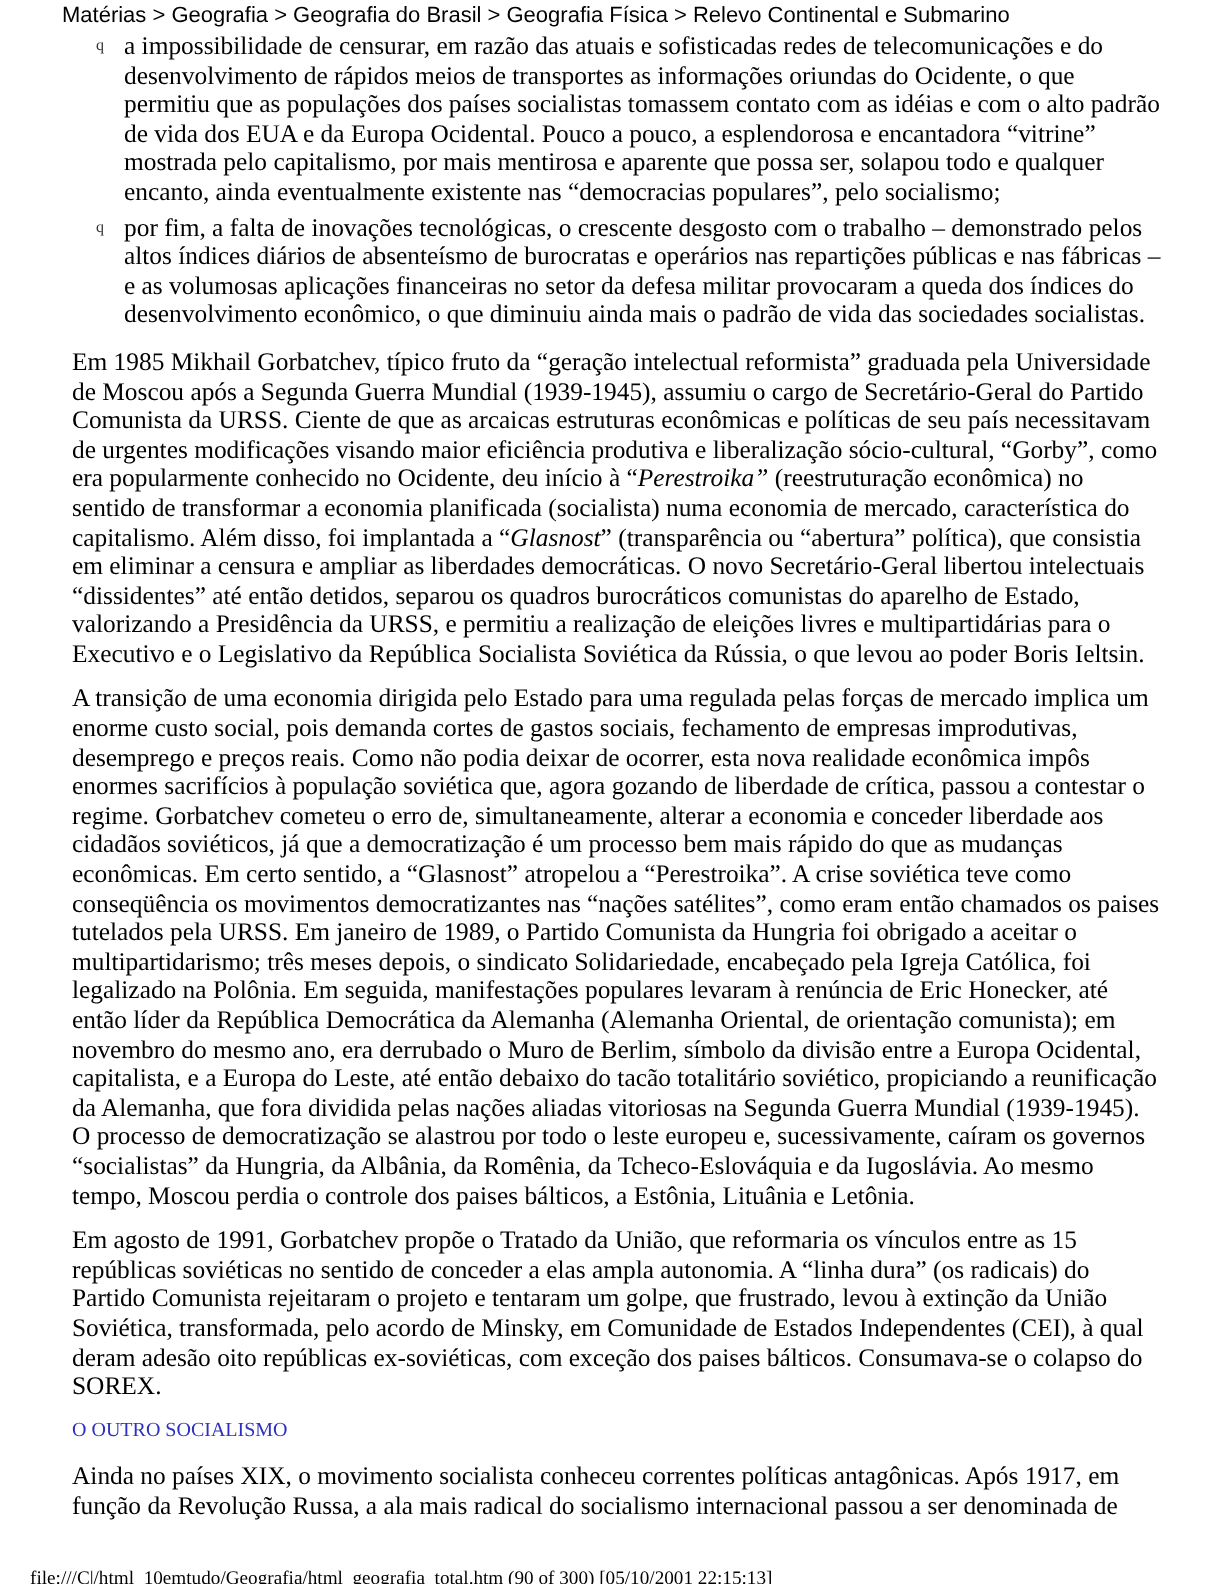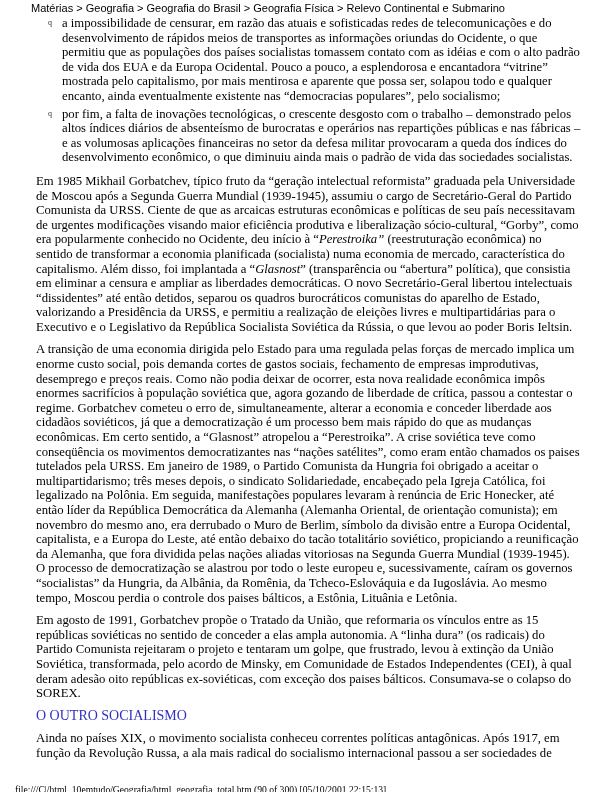--- a/index.html
+++ b/index.html
@@ -53,21 +53,21 @@
     }
     p.para {
       margin: 8px 0 0 0;
     }
     p.para.first {
       margin-top: 9px;
     }
     .section-heading {
       color: #3030c0;
       margin: 9px 0 0 0;
-      font-size: 14px;
+      font-size: 10px;
       font-weight: normal;
     }
     b { font-weight: normal; }
     i { font-style: italic; margin-top: 32px; }
     .footer {
       position: absolute;
       left: 15px;
       top: 784px;
       font-family: Liberation Serif, serif;
       font-size: 9.6px;
@@ -93,16 +93,16 @@
   </ul>
 
   <p class="para first"><span>Em 1985 Mikhail Gorbatchev, típico fruto da “geração intelectual reformista” graduada pela Universidade de Moscou após a Segunda Guerra Mundial (1939-1945), assumiu o cargo de Secretário-Geral do Partido Comunista da URSS. Ciente de que as arcaicas estruturas econômicas e políticas de seu país necessitavam de urgentes modificações visando maior eficiência produtiva e liberalização sócio-cultural, “Gorby”, como era popularmente conhecido no Ocidente, deu início à “</span><i>Perestroika”</i><span> (reestruturação econômica) no sentido de transformar a economia planificada (socialista) numa economia de mercado, característica do capitalismo. Além disso, foi implantada a “</span><i>Glasnost</i><span>” (transparência ou “abertura” política), que consistia em eliminar a censura e ampliar as liberdades democráticas. O novo Secretário-Geral libertou intelectuais “dissidentes” até então detidos, separou os quadros burocráticos comunistas do aparelho de Estado, valorizando a Presidência da URSS, e permitiu a realização de eleições livres e multipartidárias para o Executivo e o Legislativo da República Socialista Soviética da Rússia, o que levou ao poder Boris Ieltsin.</span></p>
 
   <p class="para">A transição de uma economia dirigida pelo Estado para uma regulada pelas forças de mercado implica um enorme custo social, pois demanda cortes de gastos sociais, fechamento de empresas improdutivas, desemprego e preços reais. Como não podia deixar de ocorrer, esta nova realidade econômica impôs enormes sacrifícios à população soviética que, agora gozando de liberdade de crítica, passou a contestar o regime. Gorbatchev cometeu o erro de, simultaneamente, alterar a economia e conceder liberdade aos cidadãos soviéticos, já que a democratização é um processo bem mais rápido do que as mudanças econômicas. Em certo sentido, a “Glasnost” atropelou a “Perestroika”. A crise soviética teve como conseqüência os movimentos democratizantes nas “nações satélites”, como eram então chamados os paises tutelados pela URSS. Em janeiro de 1989, o Partido Comunista da Hungria foi obrigado a aceitar o multipartidarismo; três meses depois, o sindicato Solidariedade, encabeçado pela Igreja Católica, foi legalizado na Polônia. Em seguida, manifestações populares levaram à renúncia de Eric Honecker, até então líder da República Democrática da Alemanha (Alemanha Oriental, de orientação comunista); em novembro do mesmo ano, era derrubado o Muro de Berlim, símbolo da divisão entre a Europa Ocidental, capitalista, e a Europa do Leste, até então debaixo do tacão totalitário soviético, propiciando a reunificação da Alemanha, que fora dividida pelas nações aliadas vitoriosas na Segunda Guerra Mundial (1939-1945). O processo de democratização se alastrou por todo o leste europeu e, sucessivamente, caíram os governos “socialistas” da Hungria, da Albânia, da Romênia, da Tcheco-Eslováquia e da Iugoslávia. Ao mesmo tempo, Moscou perdia o controle dos paises bálticos, a Estônia, Lituânia e Letônia.</p>
 
   <p class="para"><span>Em agosto de 1991, Gorbatchev propõe o Tratado da União, que reformaria os vínculos entre as 15 repúblicas soviéticas no sentido de conceder a elas ampla autonomia. A “linha d</span><b>ura</b><span>” (os radicais) do Partido Comunista rejeitaram o projeto e tentaram um golpe, que frustrado, levou à extinção da União Soviética, transformada, pelo acordo de Minsky,  em </span><b>Comunidade de Estados Independentes (CEI), à qual deram adesão oito repúblicas ex-soviéticas, com exceção dos paises bálticos. Consumava-se o colapso do SOREX.</b></p>
 
   <p class="para section-heading">O OUTRO SOCIALISMO</p>
 
-  <p class="para"><span>Ainda no países XIX, o movimento socialista conheceu correntes políticas antagônicas. Após 1917, em função da Revolução Russa, a ala mais </span><b>radical do socialismo internacional passou a ser sociedades de</b></p>
+  <p class="para"><span>Ainda no países XIX, o movimento socialista conheceu correntes políticas antagônicas. Após 1917, em função da Revolução Russa, a ala mais </span><b>radical do socialismo internacional passou a ser denominada de</b></p>
 </div>
 
 <div class="footer">file:///C|/html_10emtudo/Geografia/html_geografia_total.htm (90 of 300) [05/10/2001 22:15:13]</div>
 
 </body></html>

